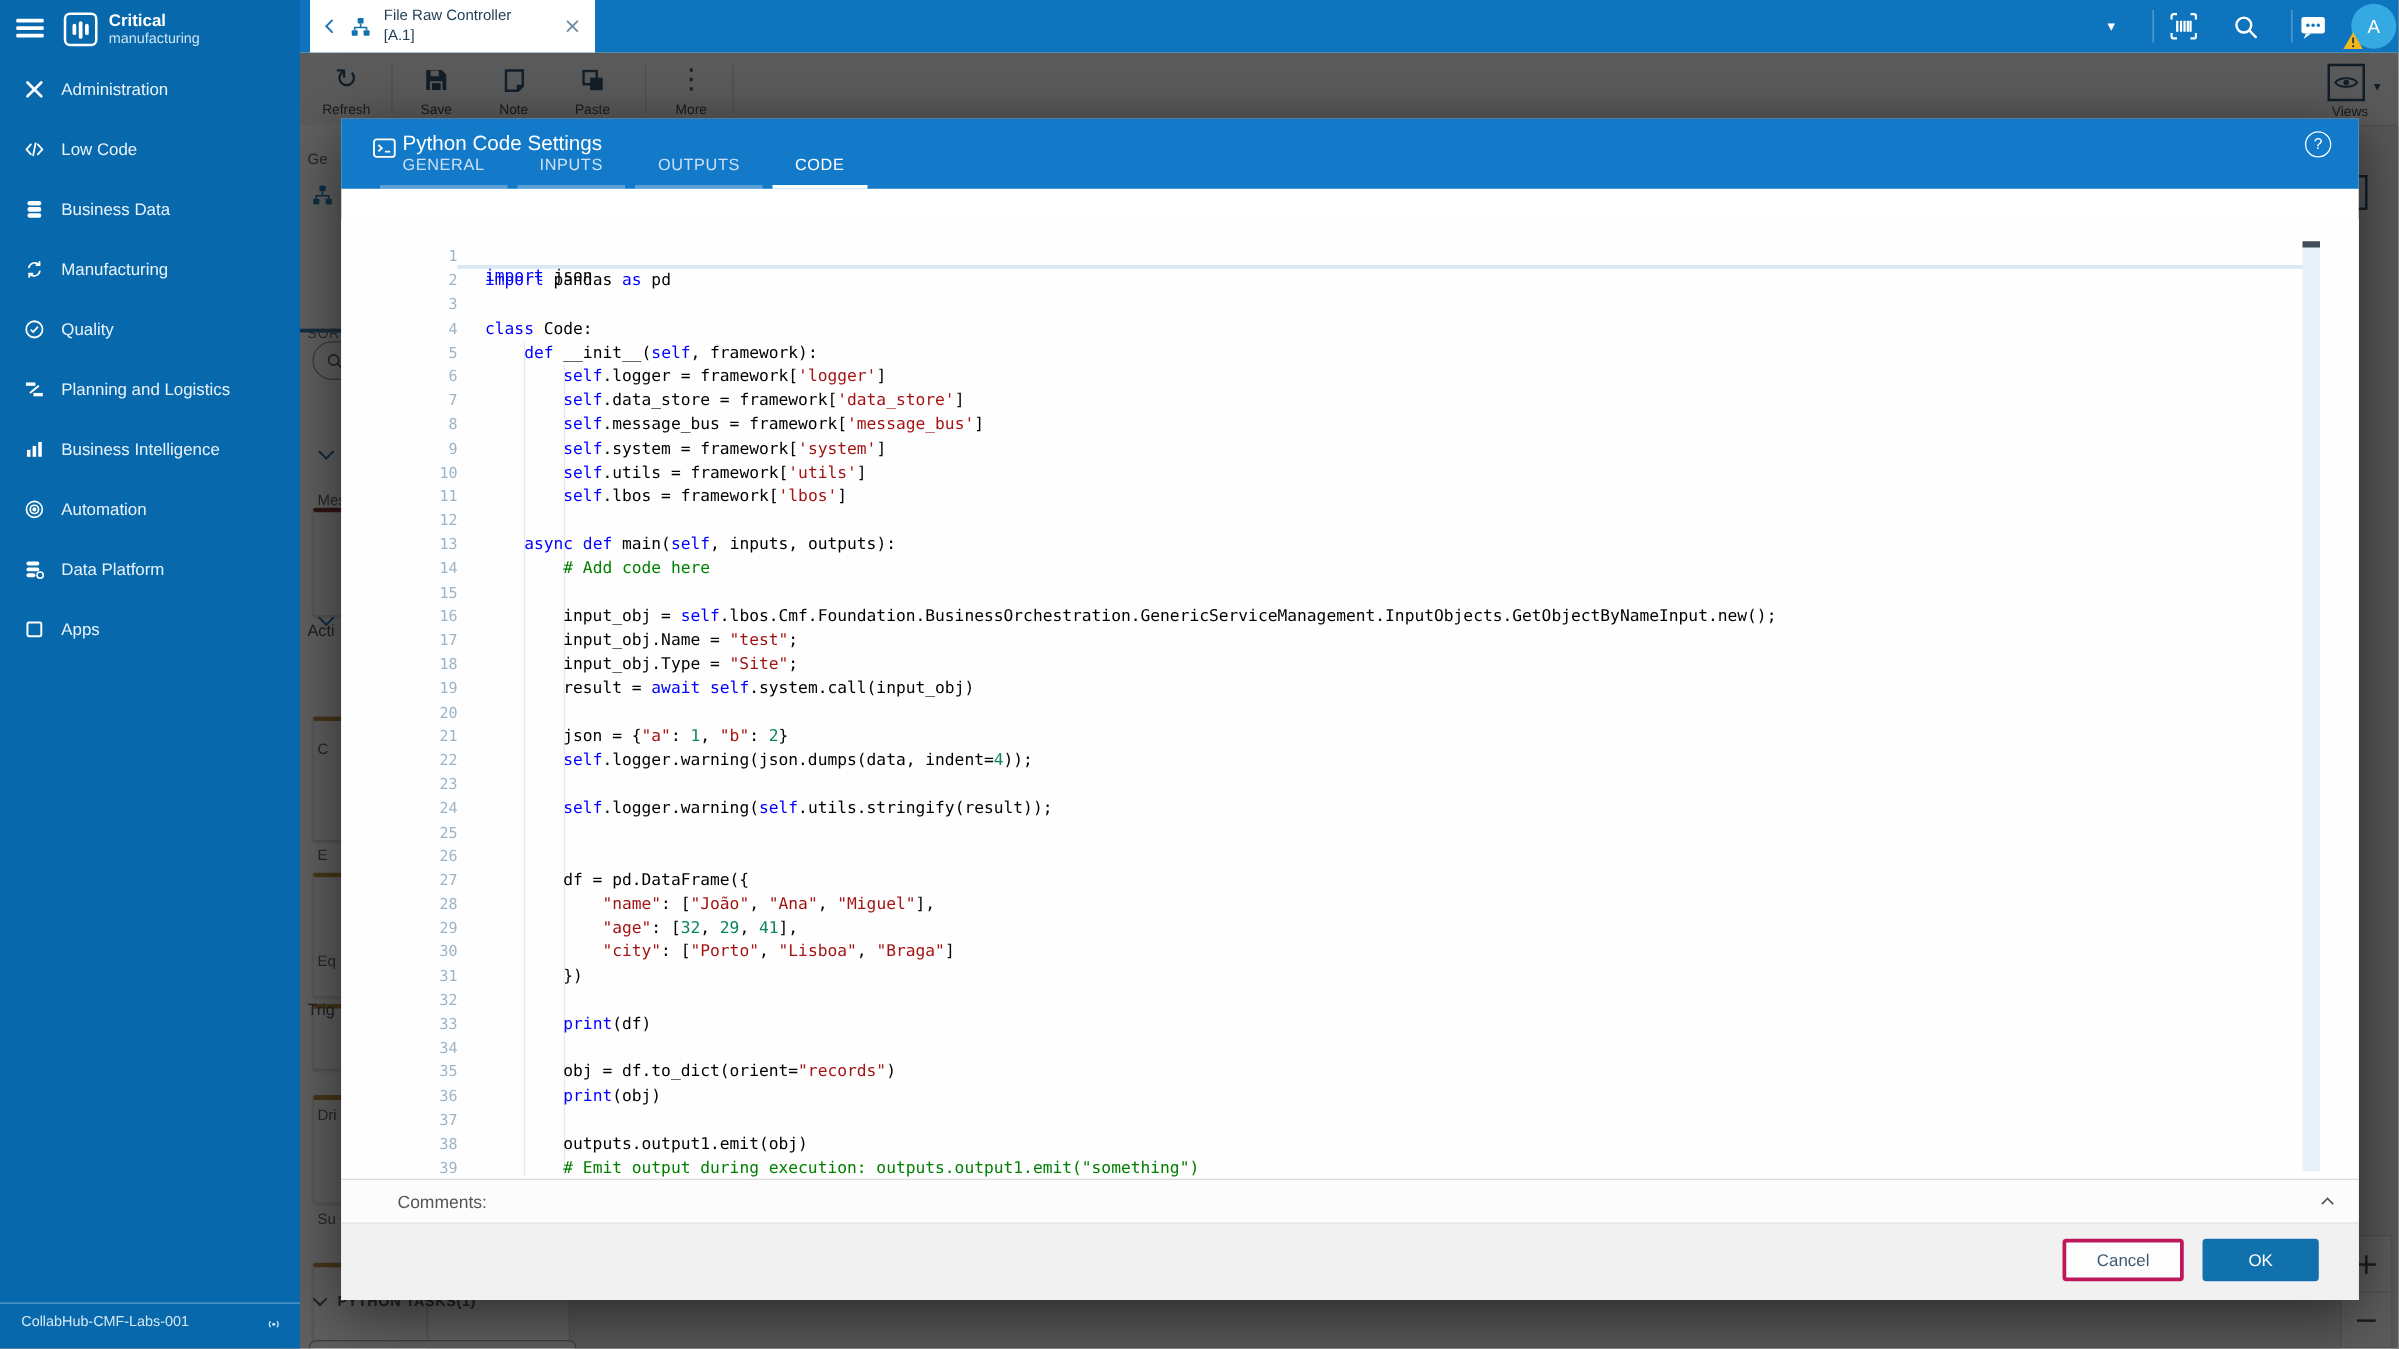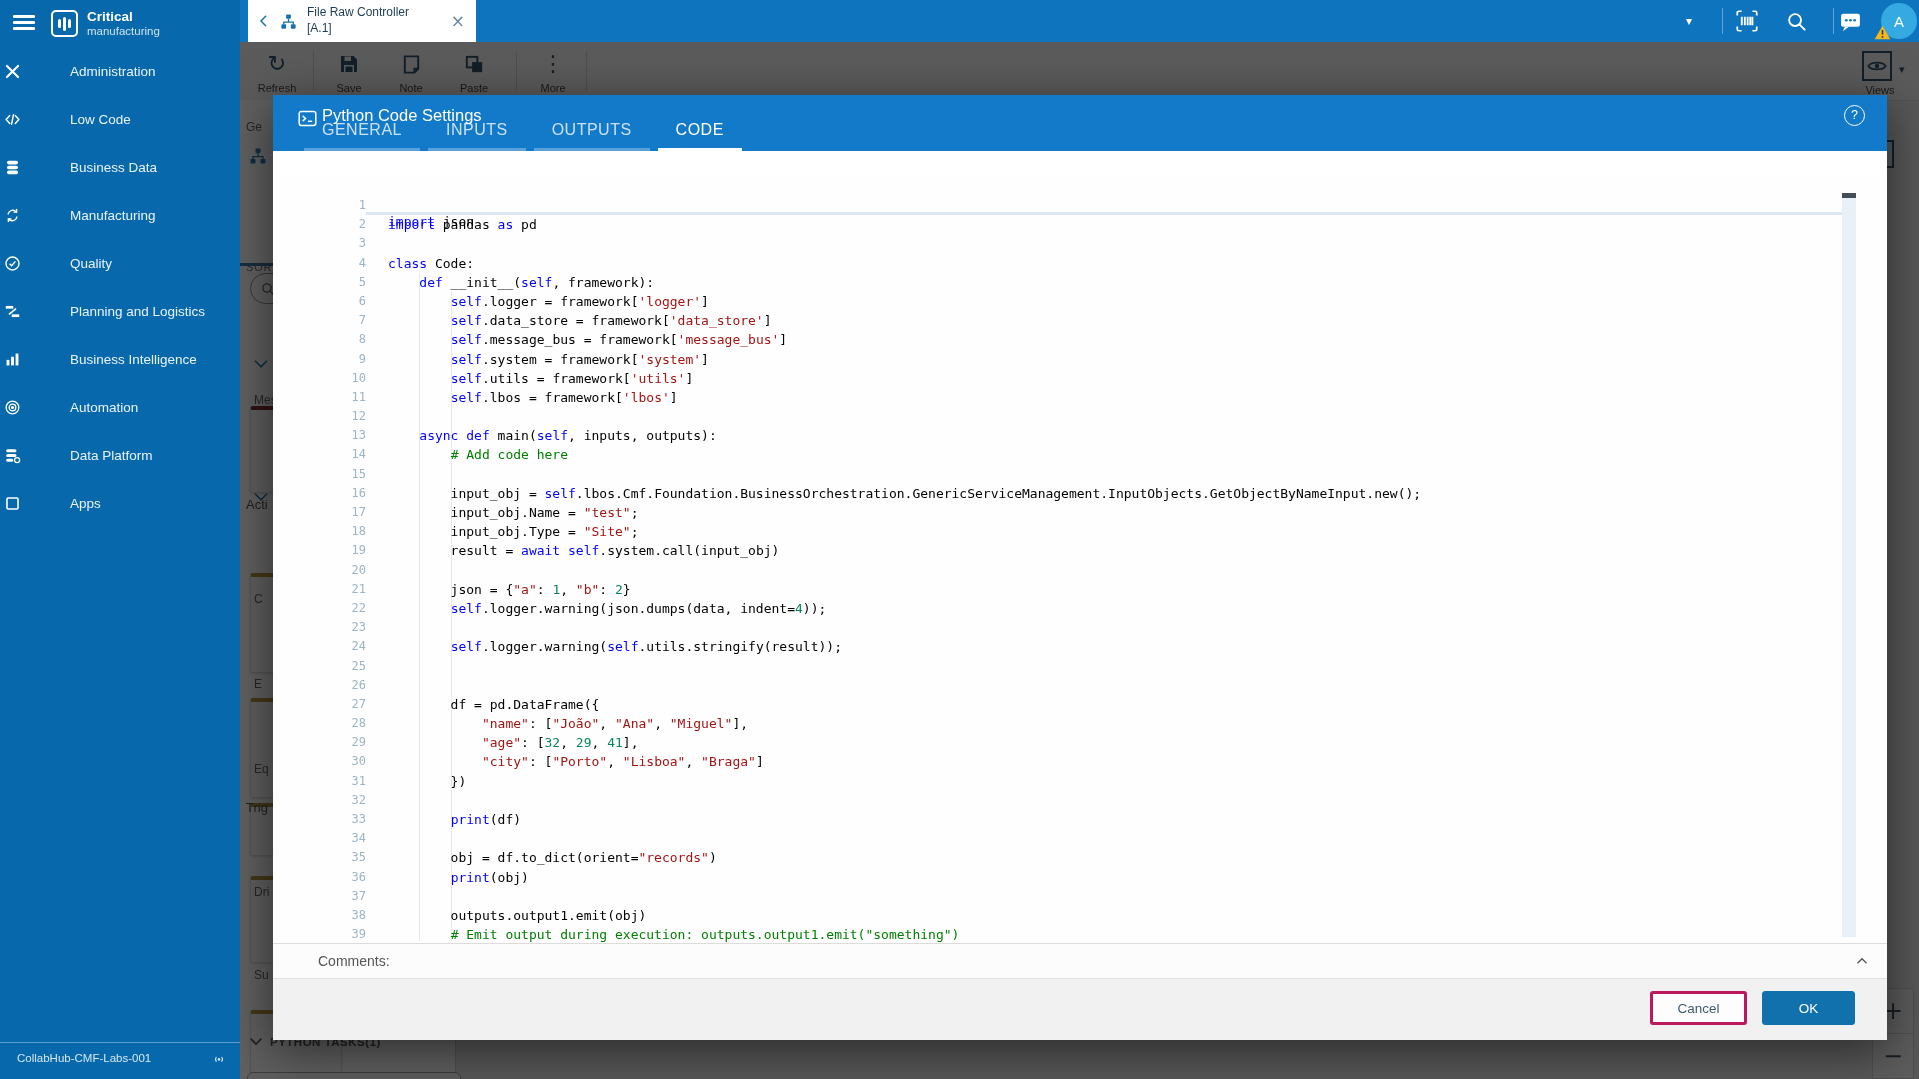--- a/index.html
+++ b/index.html
@@ -15,21 +15,21 @@
   .hamburger i{display:block;height:2.6px;background:#fff;border-radius:1px;margin-bottom:3.6px;}
   .logo{position:absolute;left:51px;top:10px;display:flex;align-items:center;}
   .logo-box{width:27px;height:27px;border:2px solid #fff;border-radius:5px;
             display:flex;align-items:center;justify-content:center;gap:2px;box-sizing:border-box;}
   .logo-box i{display:block;width:3px;background:#fff;border-radius:1.5px;}
   .logo-box i:nth-child(1){height:9px}.logo-box i:nth-child(2){height:14px}.logo-box i:nth-child(3){height:9px}
   .logo-text{margin-left:9px;line-height:1.05;}
   .logo-text b{display:block;font-size:13.5px;color:#fff;}
   .logo-text em{display:block;font-style:normal;font-size:11.5px;color:#cfe4f4;}
   #side-items{position:absolute;top:47px;left:0;right:0;}
-  .side-item{height:48px;display:flex;align-items:center;cursor:pointer;gap:36px;}
+  .side-item{height:48px;display:flex;align-items:center;padding-left:15px;cursor:pointer;}
   .side-item .icn{width:24px;height:24px;display:flex;align-items:center;justify-content:center;}
   .side-item .lbl{margin-left:10px;font-size:13.5px;color:#eaf3fb;}
   .sb-footer{position:absolute;bottom:0;left:0;right:0;height:36px;
              border-top:1px solid rgba(255,255,255,.35);}
   .sb-host{position:absolute;left:17px;top:9px;font-size:11.5px;color:#d6e8f5;}
   .sb-ant{position:absolute;right:12px;top:7px;}
 
   
   .topbar{position:absolute;left:240px;top:0;width:1679px;height:42px;
           background:var(--c-topbar,#0d74bd);z-index:20;}
@@ -89,21 +89,21 @@
 
   
   .modal{position:absolute;left:273px;top:95px;width:1614px;height:945px;background:#fff;
          z-index:10;box-shadow:0 10px 45px rgba(0,0,0,.55);}
   .m-head{position:absolute;left:0;top:0;right:0;height:56px;background:var(--c-modal_header,#1379c9);}
   .m-term{position:absolute;left:24px;top:13px;}
   .m-title{position:absolute;left:49px;top:11px;margin:0;font-size:16.5px;font-weight:400;color:#fff;}
   .m-help{position:absolute;right:22px;top:10px;width:19px;height:19px;border:1.5px solid #fff;
           border-radius:50%;color:#fff;font-size:12.5px;text-align:center;line-height:18px;cursor:pointer;}
   .m-tabs{position:absolute;left:31px;bottom:0;display:flex;gap:8px;}
-  .mtab{padding:9px 18px 9px;font-size:16px;letter-spacing:.5px;color:rgba(255,255,255,.78);
+  .mtab{padding:9px 18px 9px;font-size:13px;letter-spacing:.5px;color:rgba(255,255,255,.78);
         border-bottom:3px solid rgba(255,255,255,.3);cursor:pointer;}
   .mtab.active{color:#fff;border-bottom-color:#fff;}
 
   
   .m-code{position:absolute;top:80px;left:0;right:0;height:768px;background:#fffefe;overflow:hidden;
           font-family:"DejaVu Sans Mono","Liberation Mono",monospace;}
   .guide{position:absolute;width:1px;background:#e7e7e7;bottom:2px;}
   .g1{left:146px;top:98px;} .g2{left:178px;top:117px;}
   #code-lines{position:absolute;top:21px;left:0;right:31px;}
   .crow{display:flex;height:19.2px;line-height:19.2px;font-size:13px;}

